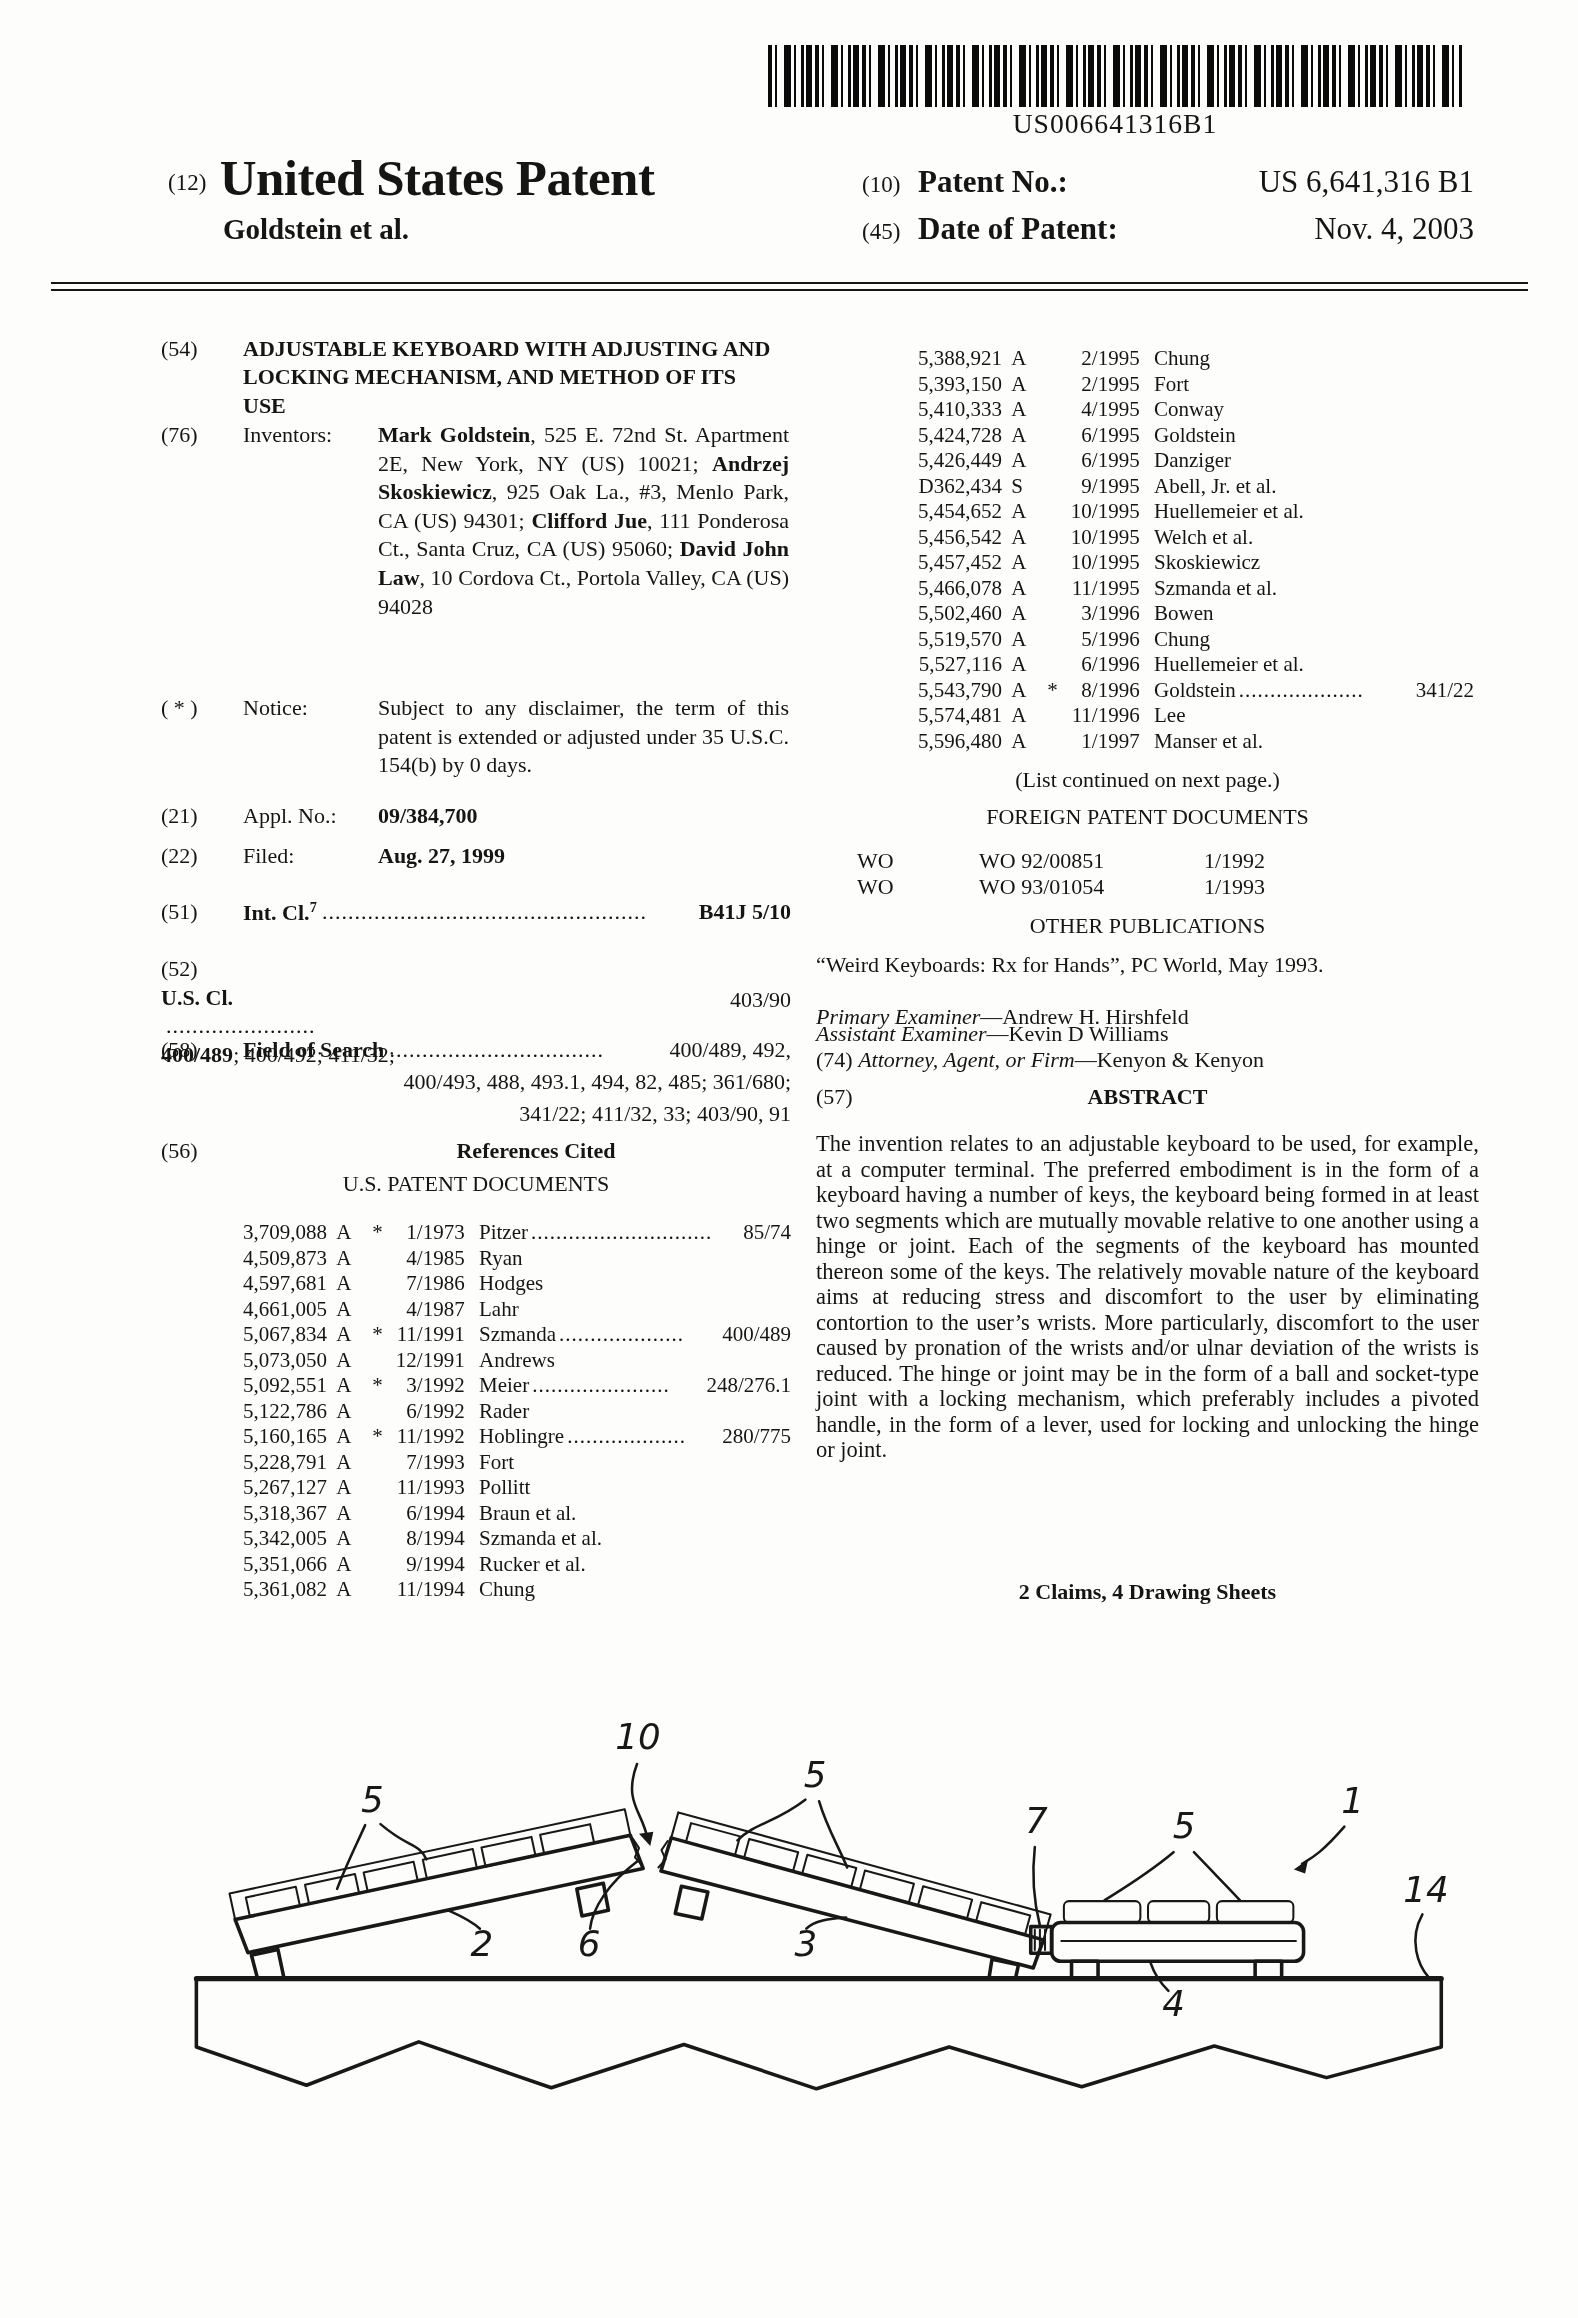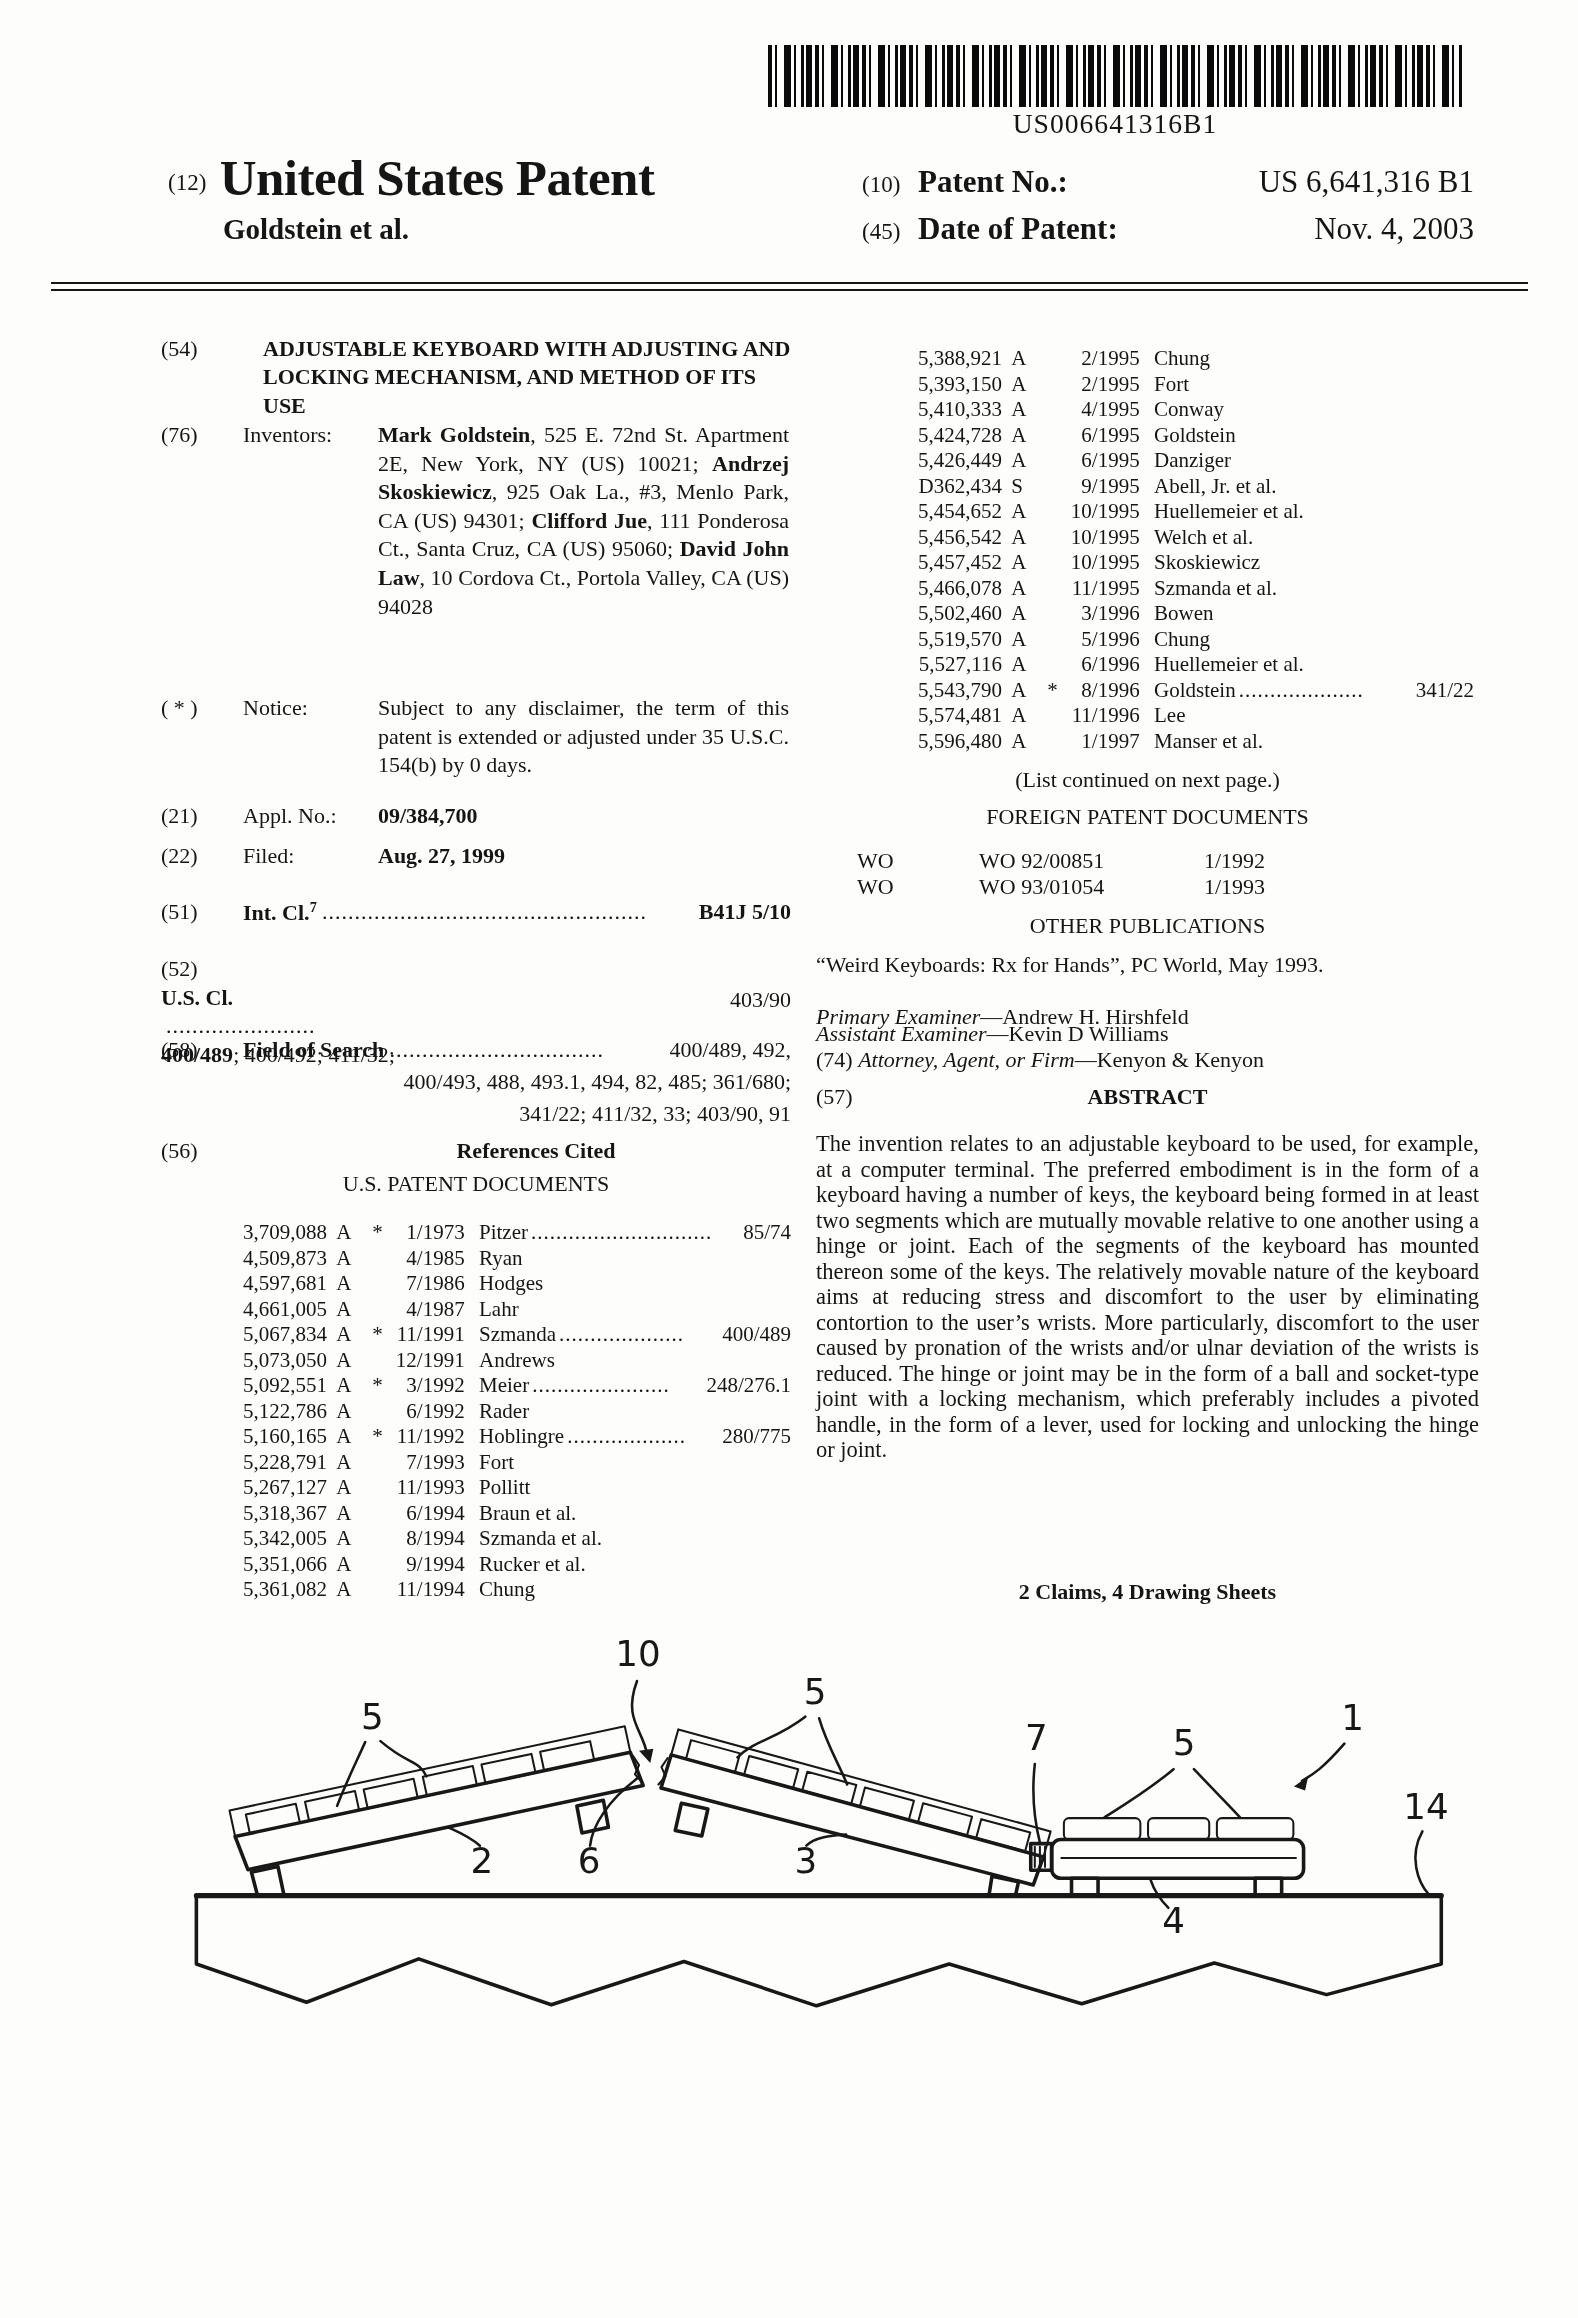--- a/index.html
+++ b/index.html
@@ -71,21 +71,21 @@
   .fcc { width:122px; flex:none; padding-left:41px; }
   .fno { width:225px; flex:none; }
 
   .exline { position:absolute; left:0; width:100%; white-space:nowrap; }
   .it { font-style:italic; }
 
   .abs-head-tag { position:absolute; left:0; }
   .claims { font-weight:bold; }
 
   
-  .figure-wrap { position:absolute; left:51px; top:1607px; width:1528px; height:408px; }
+  .figure-wrap { position:absolute; left:51px; top:1690px; width:1528px; height:408px;font-style:italic; }
   .fl  { fill:none; stroke:#181818; stroke-width:7; stroke-linejoin:round; stroke-linecap:round; }
   .fl2 { fill:none; stroke:#181818; stroke-width:4; stroke-linejoin:round; stroke-linecap:round; }
   .fldr{ fill:none; stroke:#181818; stroke-width:5; stroke-linecap:round; }
   .fignum { font-family:"DejaVu Sans", sans-serif; font-size:70px; font-weight:500; fill:#181818; }
   .arrow { fill:#181818; stroke:none; }
 </style>
 </head>
 <body>
 
 <div class="page">
@@ -111,21 +111,21 @@
       <span class="hr-tag">(45)</span>
       <span class="hr-label">Date of Patent:</span>
       <span class="hr-value">Nov. 4, 2003</span>
     </div>
   </div>
 
   <div class="rule"></div>
 
   <div class="col col-left">
 
-    <div class="item" style="top:7.7px;gap:20px;">
+    <div class="item" style="top:7.7px;">
       <span class="tag">(54)</span>
       <div class="b" style="width:536px; line-height:1.3;">ADJUSTABLE KEYBOARD WITH ADJUSTING AND LOCKING MECHANISM, AND METHOD OF ITS USE</div>
     </div>
 
     <div class="item" style="top:94px;">
       <span class="tag">(76)</span>
       <span class="lbl">Inventors:</span>
       <div class="just" style="width:411px;">
         <span class="b">Mark Goldstein</span><span>, 525 E. 72nd St. Apartment 2E, New York, NY (US) 10021; </span><span class="b">Andrzej Skoskiewicz</span><span>, 925 Oak La., #3, Menlo Park, CA (US) 94301; </span><span class="b">Clifford Jue</span><span>, 111 Ponderosa Ct., Santa Cruz, CA (US) 95060; </span><span class="b">David John Law</span><span>, 10 Cordova Ct., Portola Valley, CA (US) 94028</span>
       </div>

